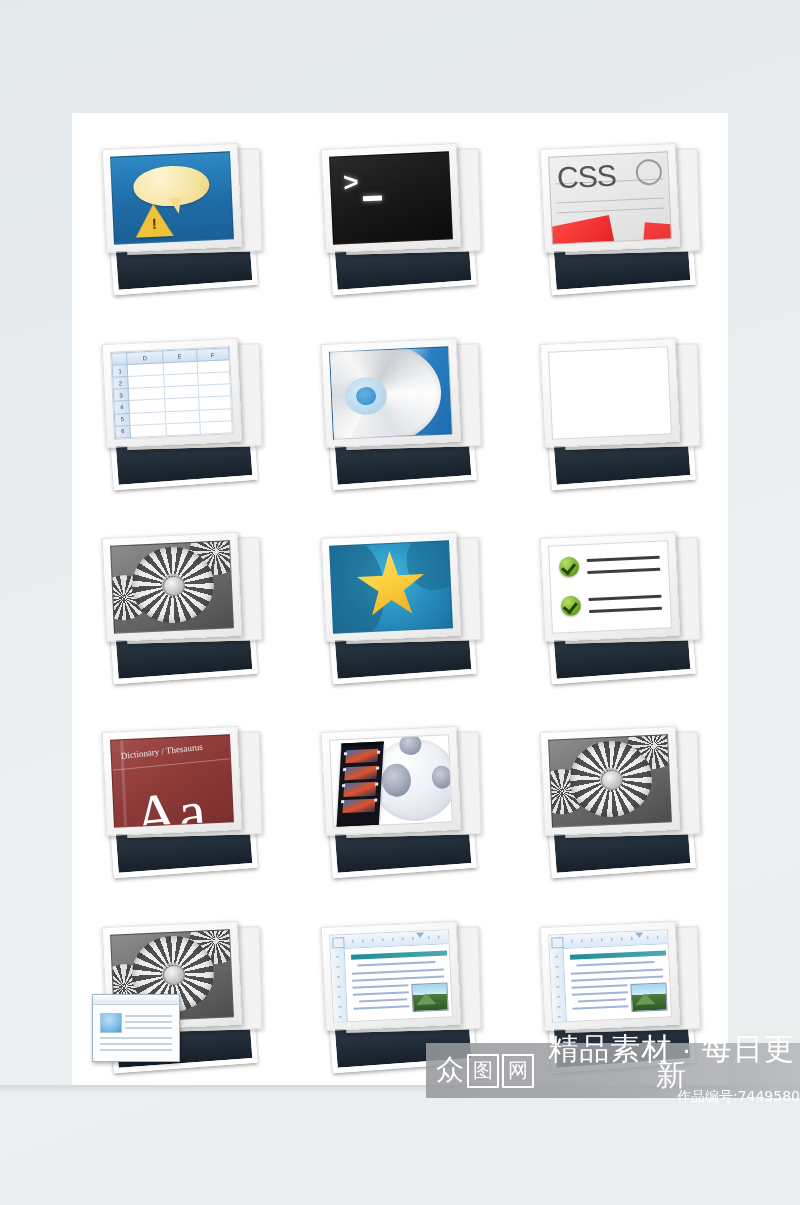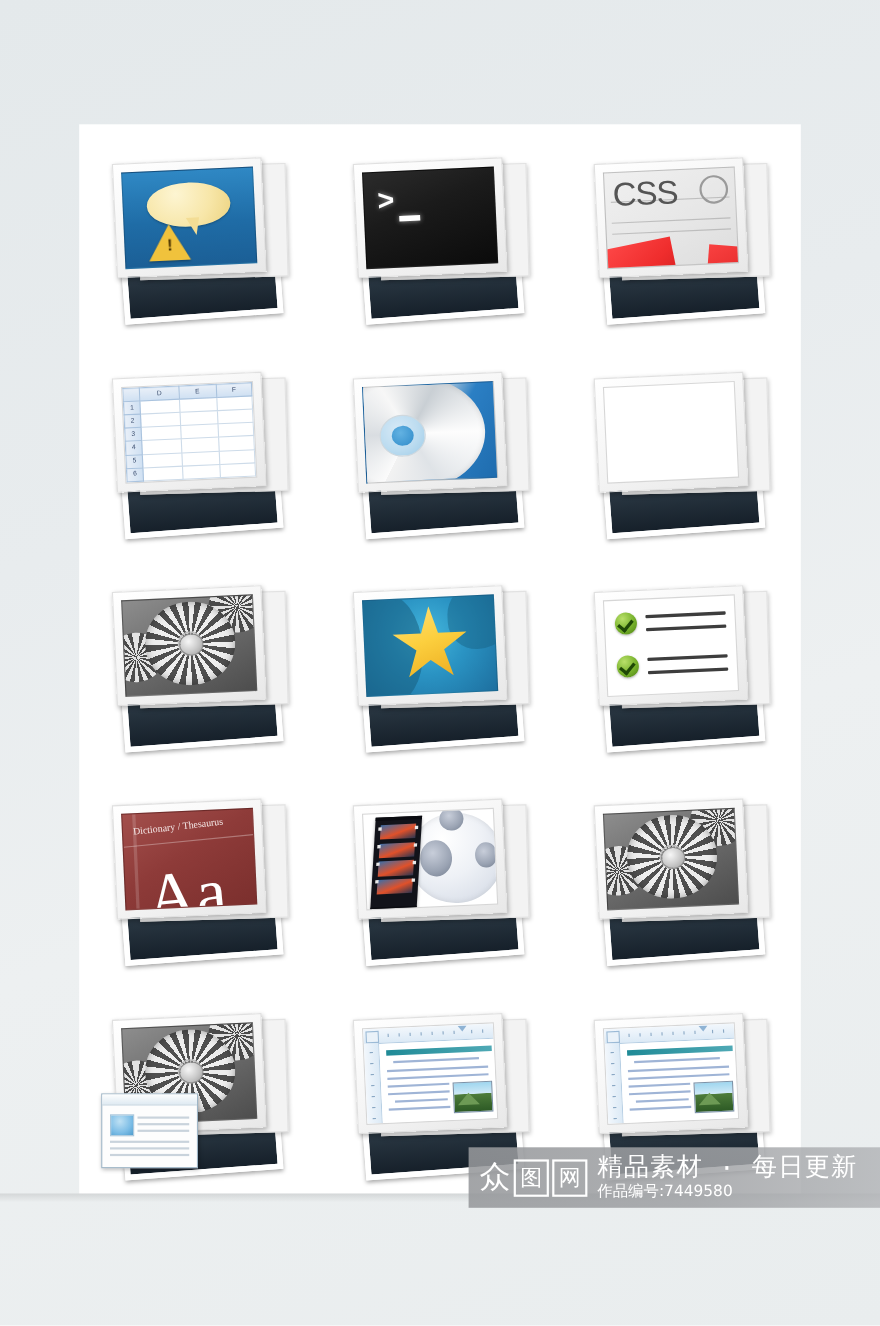--- a/index.html
+++ b/index.html
@@ -276,22 +276,22 @@
     display:flex;align-items:center;
   }
   #wm .logo{display:flex;gap:3px;margin:0 9px 0 10px;}
   #wm .logo span{
     display:block;width:28px;height:30px;border:2px solid #fff;color:#fff;
     font-size:20px;line-height:28px;text-align:center;font-family:"DejaVu Sans",sans-serif;
     overflow:hidden;
   }
   #wm .logo span.noborder{border:none;font-size:28px;line-height:31px;}
   #wm .wtxt{color:#fff;}
-  #wm .wtxt .l1{font-size:23px;letter-spacing:1px;font-family:Liberation Mono, monospace;line-height:26px;}
-  #wm .wtxt .l2{font-size:14px;text-align:left;font-family:"DejaVu Sans",sans-serif;line-height:17px;}
+  #wm .wtxt .l1{font-size:30px;letter-spacing:1px;font-family:Liberation Sans, sans-serif;line-height:26px;text-align:center;}
+  #wm .wtxt .l2{font-size:14px;text-align:right;font-family:"DejaVu Sans",sans-serif;line-height:17px;}
   #wmedge{position:absolute;left:0;top:1085px;width:800px;height:8px;
           background:linear-gradient(180deg,rgba(0,0,0,.10),rgba(0,0,0,0));}
 </style>
 </head>
 <body>
 
 <div id="sheet">
   <div id="grid">
 
     <div class="cell">

